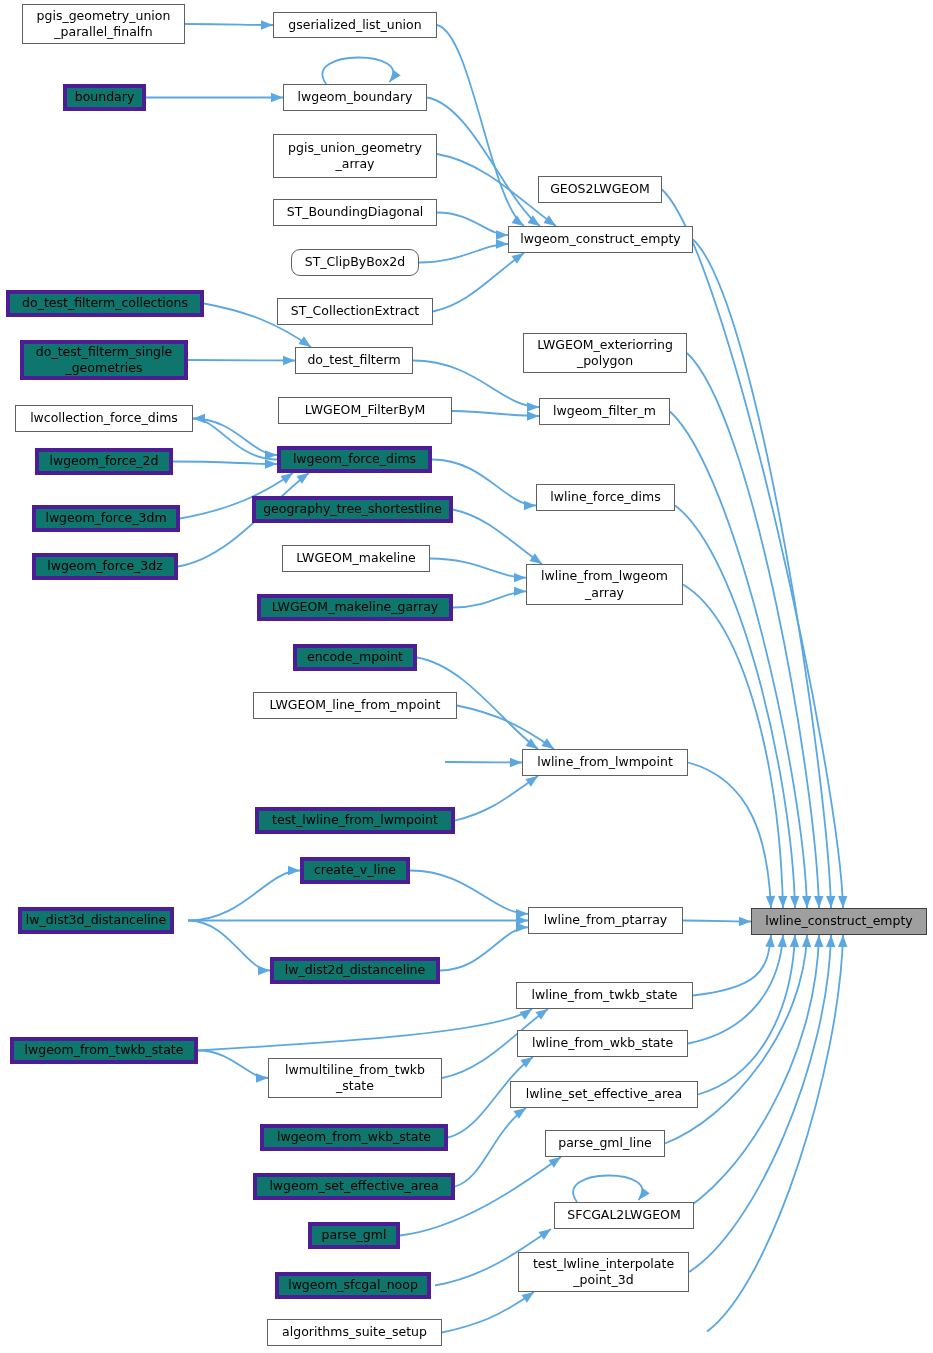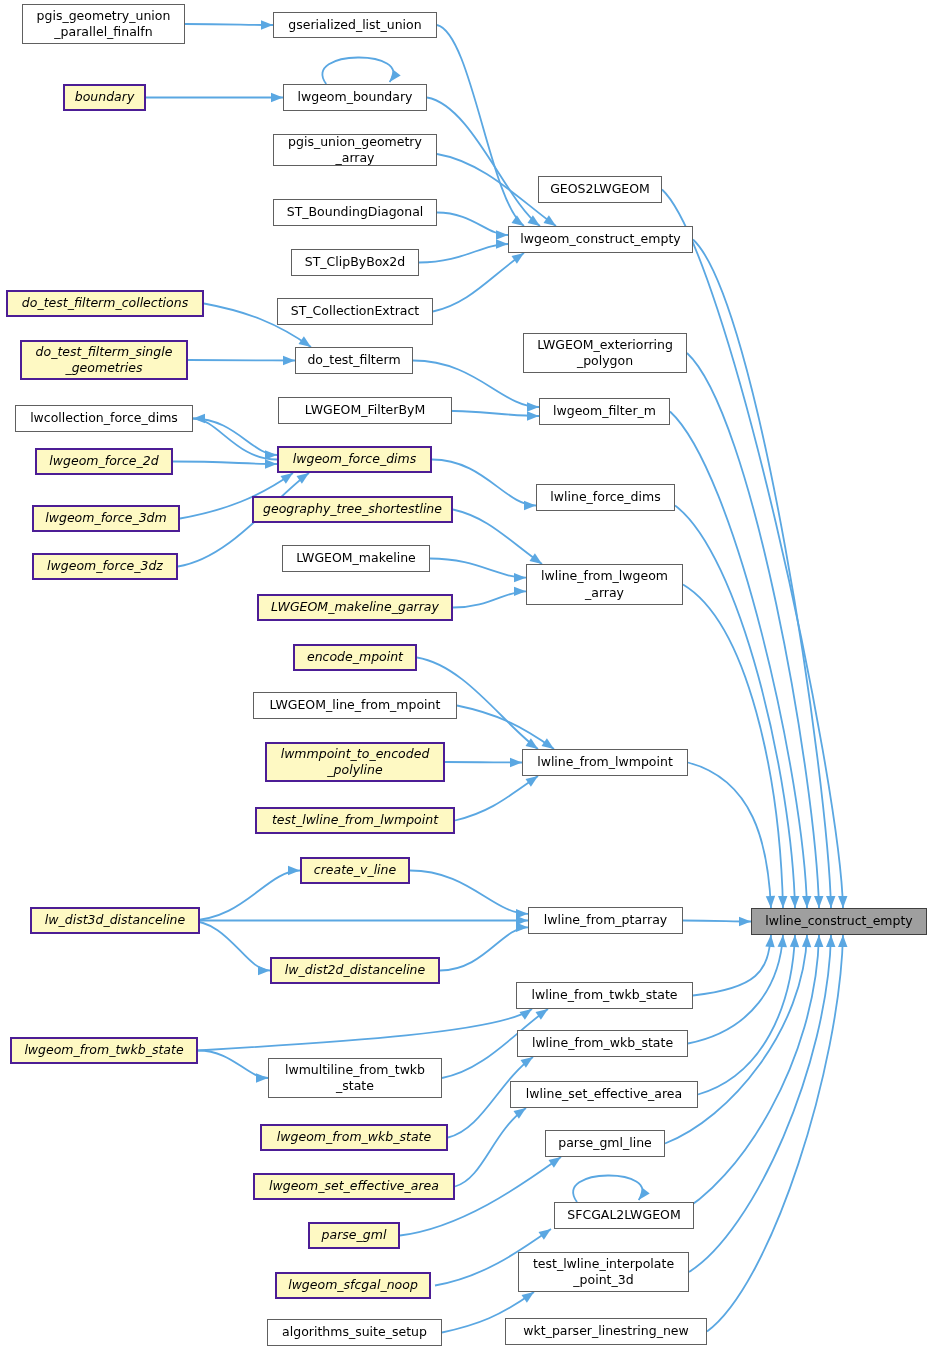--- a/index.html
+++ b/index.html
@@ -4,21 +4,21 @@
 <style>
   html,body{margin:0;padding:0;background:#ffffff;}
   .canvas{position:relative;width:933px;height:1353px;background:#ffffff;
           font-family:"DejaVu Sans","Liberation Sans",sans-serif;overflow:hidden;}
   #edge-layer{position:absolute;left:0;top:0;z-index:1;}
   #node-layer{position:absolute;left:0;top:0;width:100%;height:100%;z-index:2;}
   .node{position:absolute;display:flex;align-items:center;justify-content:center;
         box-sizing:border-box;background:#ffffff;border:1px solid #606060;
         color:#000;font-size:12.5px;line-height:1.3;text-align:center;cursor:pointer;}
   .node .lbl{white-space:pre-line;padding:0 3px;}
-  .node.red{border:2px solid #4c1d95;background:#fef9c3;font-style:italic;}
+  .node.red{border:4px solid #4c1d95;background:#0f766e;}
   .node.focus{background:#9f9f9f;border:1.4px solid #404040;cursor:default;}
 </style>
 </head>
 <body>
 
 <div class="canvas">
   <svg id="edge-layer" width="933" height="1353" viewBox="0 0 933 1353">
       <path d="M185.0,24.0 C229.0,24.0 246.6,25.0 273.0,25.0" fill="none" stroke="#5aa7e2" stroke-width="1.8"></path>
       <path d="M0,0 L-12,-4.7 L-12,4.7 Z" fill="#5aa7e2" transform="translate(273,25) rotate(0)"></path>
       <path d="M146.0,97.5 C214.5,97.5 241.9,97.5 283.0,97.5" fill="none" stroke="#5aa7e2" stroke-width="1.8"></path>
@@ -137,28 +137,28 @@
       </div>
       <div class="node plain" style="left: 273px; top: 12px; width: 164px; height: 26px;">
         <span class="lbl">gserialized_list_union</span>
       </div>
       <div class="node red" style="left: 63px; top: 84px; width: 83px; height: 27px;">
         <span class="lbl">boundary</span>
       </div>
       <div class="node plain" style="left: 283px; top: 84px; width: 144px; height: 27px;">
         <span class="lbl">lwgeom_boundary</span>
       </div>
-      <div class="node plain" style="left: 273px; top: 134px; width: 164px; height: 32px;">
+      <div class="node plain" style="left: 273px; top: 134px; width: 164px; height: 44px;">
         <span class="lbl">pgis_union_geometry
 _array</span>
       </div>
       <div class="node plain" style="left: 273px; top: 199px; width: 164px; height: 27px;">
         <span class="lbl">ST_BoundingDiagonal</span>
       </div>
-      <div class="node plain" style="left: 291px; top: 249px; width: 128px; height: 27px;">
+      <div class="node plain" style="left: 291px; top: 249px; width: 128px; height: 27px; border-radius: 9px;">
         <span class="lbl">ST_ClipByBox2d</span>
       </div>
       <div class="node plain" style="left: 277px; top: 298px; width: 156px; height: 27px;">
         <span class="lbl">ST_CollectionExtract</span>
       </div>
       <div class="node red" style="left: 6px; top: 290px; width: 198px; height: 27px;">
         <span class="lbl">do_test_filterm_collections</span>
       </div>
       <div class="node red" style="left: 20px; top: 340px; width: 168px; height: 40px;">
         <span class="lbl">do_test_filterm_single
@@ -193,31 +193,27 @@
       </div>
       <div class="node red" style="left: 257px; top: 594px; width: 196px; height: 27px;">
         <span class="lbl">LWGEOM_makeline_garray</span>
       </div>
       <div class="node red" style="left: 293px; top: 644px; width: 124px; height: 27px;">
         <span class="lbl">encode_mpoint</span>
       </div>
       <div class="node plain" style="left: 253px; top: 692px; width: 204px; height: 27px;">
         <span class="lbl">LWGEOM_line_from_mpoint</span>
       </div>
-      <div class="node red" style="left: 265px; top: 742px; width: 180px; height: 40px;">
-        <span class="lbl">lwmmpoint_to_encoded
-_polyline</span>
-      </div>
       <div class="node red" style="left: 255px; top: 807px; width: 200px; height: 27px;">
         <span class="lbl">test_lwline_from_lwmpoint</span>
       </div>
       <div class="node red" style="left: 300px; top: 857px; width: 110px; height: 27px;">
         <span class="lbl">create_v_line</span>
       </div>
-      <div class="node red" style="left: 30px; top: 907px; width: 170px; height: 27px;">
+      <div class="node red" style="left: 18px; top: 907px; width: 156px; height: 27px;">
         <span class="lbl">lw_dist3d_distanceline</span>
       </div>
       <div class="node red" style="left: 270px; top: 957px; width: 170px; height: 27px;">
         <span class="lbl">lw_dist2d_distanceline</span>
       </div>
       <div class="node red" style="left: 10px; top: 1037px; width: 188px; height: 27px;">
         <span class="lbl">lwgeom_from_twkb_state</span>
       </div>
       <div class="node plain" style="left: 268px; top: 1058px; width: 174px; height: 40px;">
         <span class="lbl">lwmultiline_from_twkb
@@ -275,21 +271,18 @@
       </div>
       <div class="node plain" style="left: 545px; top: 1130px; width: 120px; height: 27px;">
         <span class="lbl">parse_gml_line</span>
       </div>
       <div class="node plain" style="left: 554px; top: 1202px; width: 140px; height: 27px;">
         <span class="lbl">SFCGAL2LWGEOM</span>
       </div>
       <div class="node plain" style="left: 518px; top: 1252px; width: 171px; height: 40px;">
         <span class="lbl">test_lwline_interpolate
 _point_3d</span>
-      </div>
-      <div class="node plain" style="left: 505px; top: 1318px; width: 202px; height: 27px;">
-        <span class="lbl">wkt_parser_linestring_new</span>
       </div>
       <div class="node focus" style="left: 751px; top: 908px; width: 176px; height: 27px;">
         <span class="lbl">lwline_construct_empty</span>
       </div>
     </div>
 </div>
 
 </body></html>

